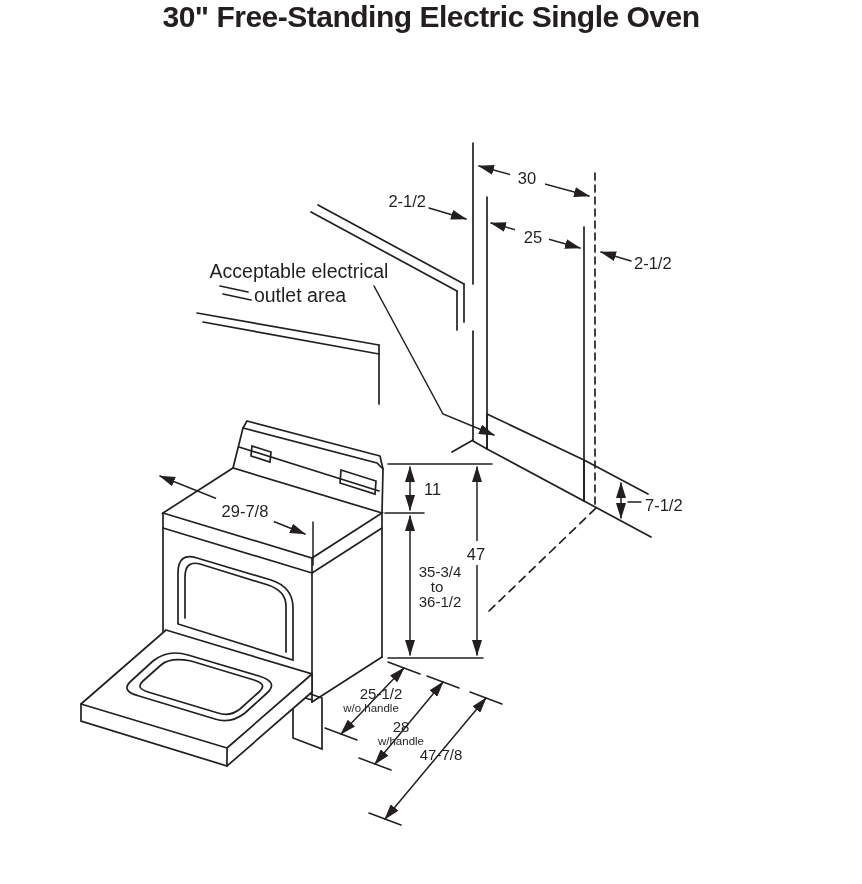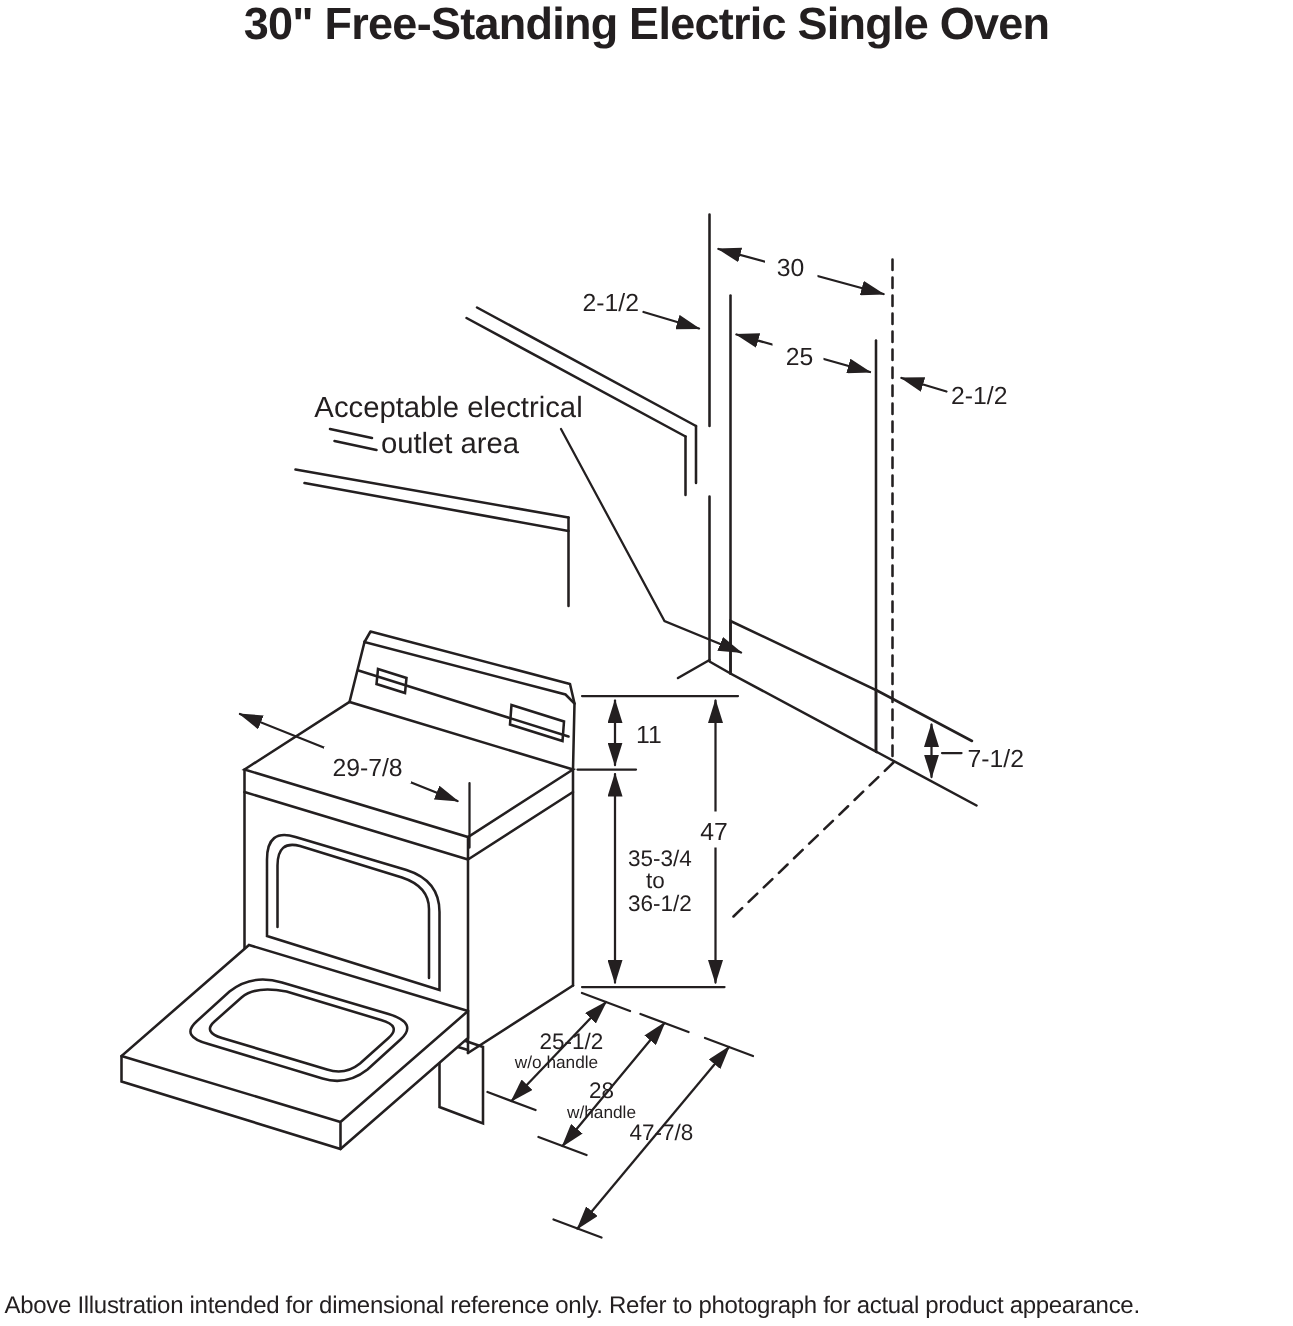--- a/index.html
+++ b/index.html
@@ -152,14 +152,13 @@
       <text class="dimsm" x="381" y="699" text-anchor="middle">25-1/2</text>
       <text class="note" x="371" y="712" text-anchor="middle">w/o handle</text>
 
       <text class="dimsm" x="401" y="732" text-anchor="middle">28</text>
       <text class="note" x="401" y="745" text-anchor="middle">w/handle</text>
 
       <text class="dimsm" x="441" y="760" text-anchor="middle">47-7/8</text>
     </g>
   </svg>
 
-  <p class="footnote">Above Illustration intended for dimensional reference only. Refer to photograph for actual product appearance.</p>
 </div>
 
 </body></html>

